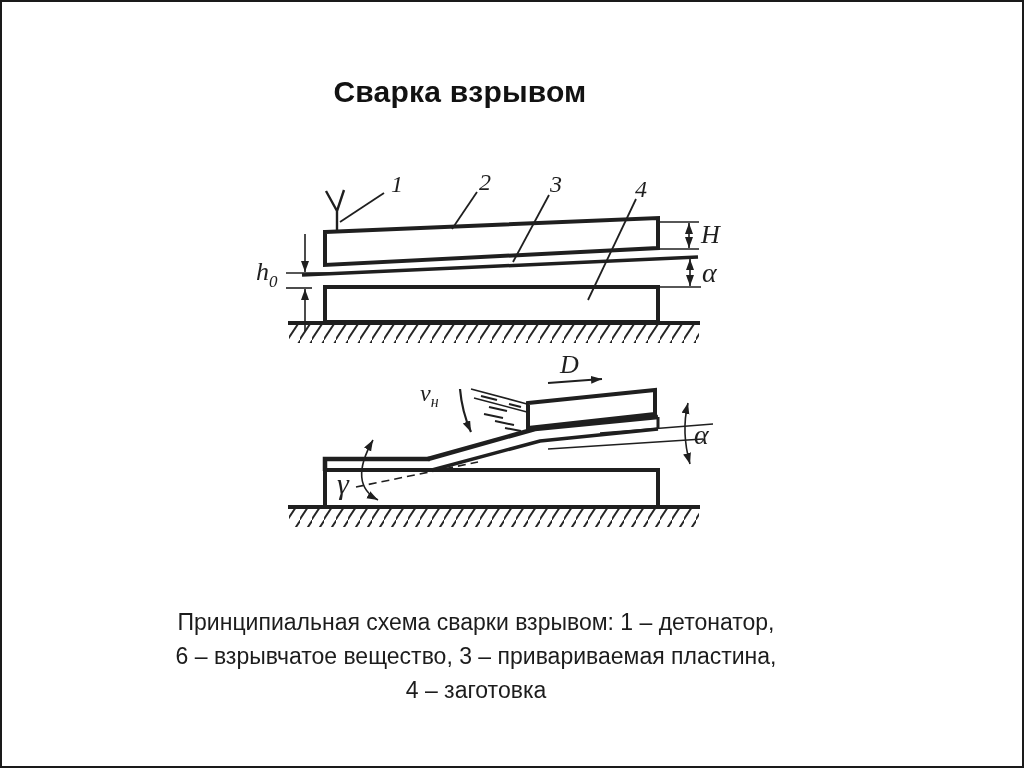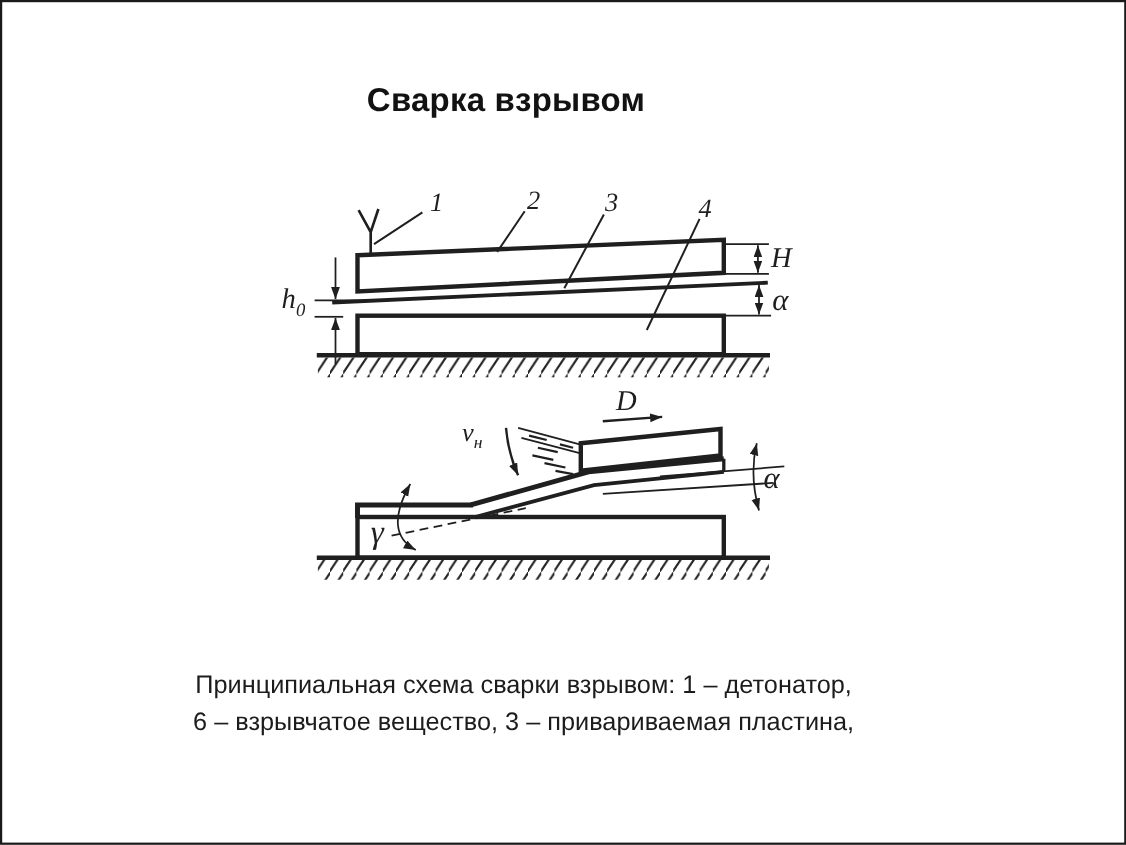--- a/index.html
+++ b/index.html
@@ -155,13 +155,14 @@
       <line x1="356" y1="487" x2="478" y2="462" class="ink-thin" stroke-dasharray="8 5"></line>
       <path d="M373,440 Q348,484 378,500" class="ink-thin" marker-start="url(#arr)" marker-end="url(#arr)"></path>
       <text x="337" y="494" class="lbl" font-size="30">γ</text>
     </g>
   </g>
 </svg>
 
 <div class="caption">
   <div>Принципиальная схема сварки взрывом: 1 – детонатор,</div>
   <div>6 – взрывчатое вещество, 3 – привариваемая пластина,</div>
+  <div>4 – заготовка</div>
 </div>
 
 </body></html>

